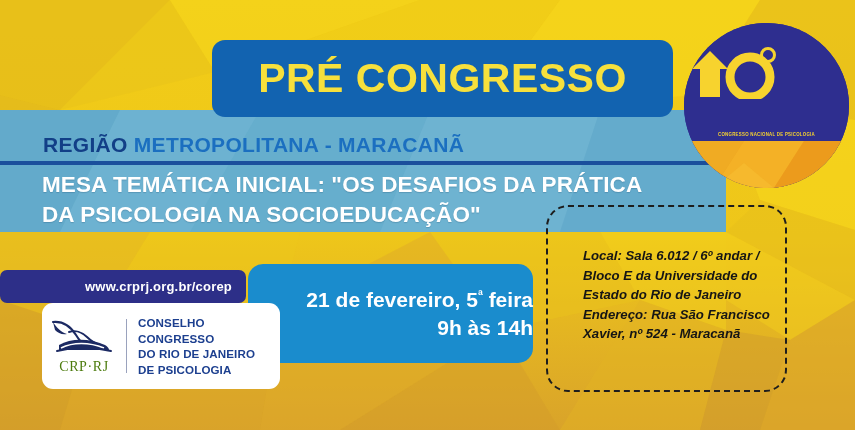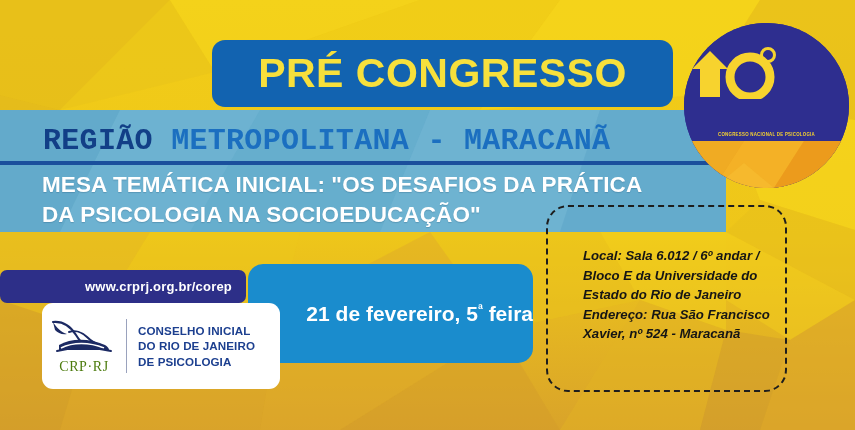--- a/index.html
+++ b/index.html
@@ -23,40 +23,39 @@
   }
   .band-blue-poly { position:absolute; left:0; top:110px; width:726px; height:122px; }
 
   .rule-line {
     position:absolute; left:0; top:161px; width:726px; height:4px;
     background:#1a4f9c;
   }
 
   
   .title-plate {
-    position:absolute; left:212px; top:40px; width:461px; height:67px;
+    position:absolute; left:212px; top:40px; width:461px; height:77px;
     background:#1263b0;
     border-radius:13px;
     display:flex; align-items:center; justify-content:center;
   }
   .title-plate .txt {
     color:#f7e03c;
     font-size:41px;
     font-weight:bold;
     letter-spacing:0.5px;
     white-space:nowrap;
     font-family:"Liberation Sans", sans-serif;
   }
 
   
   .region-line {
-    position:absolute; left:43px; top:124px;
-    font-size:30px; font-weight:bold; letter-spacing:0.3px;
+    position:absolute; left:43px; top:133px;
+    font-size:21px; font-weight:bold; letter-spacing:0.3px;
     white-space:nowrap;
-    font-family:Liberation Mono, monospace;
   }
   .region-a { color:#123f87; }
   .region-b { color:#1b6fc0; }
 
   
   .mesa {
     position:absolute; left:42px; top:170px; width:680px;
     color:#ffffff;
     font-size:22.5px; font-weight:bold; line-height:30px;
     letter-spacing:0.1px;
@@ -213,20 +212,21 @@
     <span class="region-a">REGIÃO</span><span>&nbsp;</span><span class="region-b">METROPOLITANA - MARACANÃ</span>
   </div>
 
   <div class="mesa">
     <div>MESA TEMÁTICA INICIAL: "OS DESAFIOS DA PRÁTICA</div>
     <div>DA PSICOLOGIA NA SOCIOEDUCAÇÃO"</div>
   </div>
 
   <div class="date-plate">
     <div class="l1"><span>21 de fevereiro, 5</span><span class="sup">ª</span><span> feira</span></div>
+    <div class="l2">9h às 14h</div>
   </div>
 
   <div class="venue-box"></div>
   <div class="venue-text">
     <div class="p1">Local: Sala 6.012 / 6º andar / Bloco E da Universidade do Estado do Rio de Janeiro</div>
     <div class="p2">Endereço: Rua São Francisco Xavier, nº 524 - Maracanã</div>
   </div>
 
   <div class="url-strip">
     <span class="txt">www.crprj.org.br/corep</span>
@@ -239,21 +239,21 @@
         <path d="M4 4 C8 10 12 14 18 16 C13 17 9 15 6 12 Z" fill="#1c2a63"></path>
         <path d="M20 14 C26 12 33 14 38 19 C42 23 46 26 52 27" fill="none" stroke="#1c2a63" stroke-width="2" stroke-linecap="round"></path>
         <path d="M10 27 C22 20 40 20 56 27 C58 28 60 30 60 32 L10 32 Z" fill="#1c2a63"></path>
         <path d="M12 30 C24 24 40 24 55 30" fill="none" stroke="#ffffff" stroke-width="1.6"></path>
         <path d="M8 33 C24 29 44 29 62 33" fill="none" stroke="#1c2a63" stroke-width="2" stroke-linecap="round"></path>
       </svg>
       <div class="crprj">CRP·RJ</div>
     </div>
     <div class="crp-divider"></div>
     <div class="crp-lines">
-      <div>CONSELHO INICIAL</div>
+      <div>CONSELHO CONGRESSO</div>
       <div>DO RIO DE JANEIRO</div>
       <div>DE PSICOLOGIA</div>
     </div>
   </div>
 
   <div class="cnp-badge">
     <svg width="165" height="165" viewBox="0 0 165 165">
       <rect x="0" y="0" width="165" height="165" fill="#2e2e8f"></rect>
 
       <path d="M0 118 H165 V165 H0 Z" fill="#efa01f"></path>

